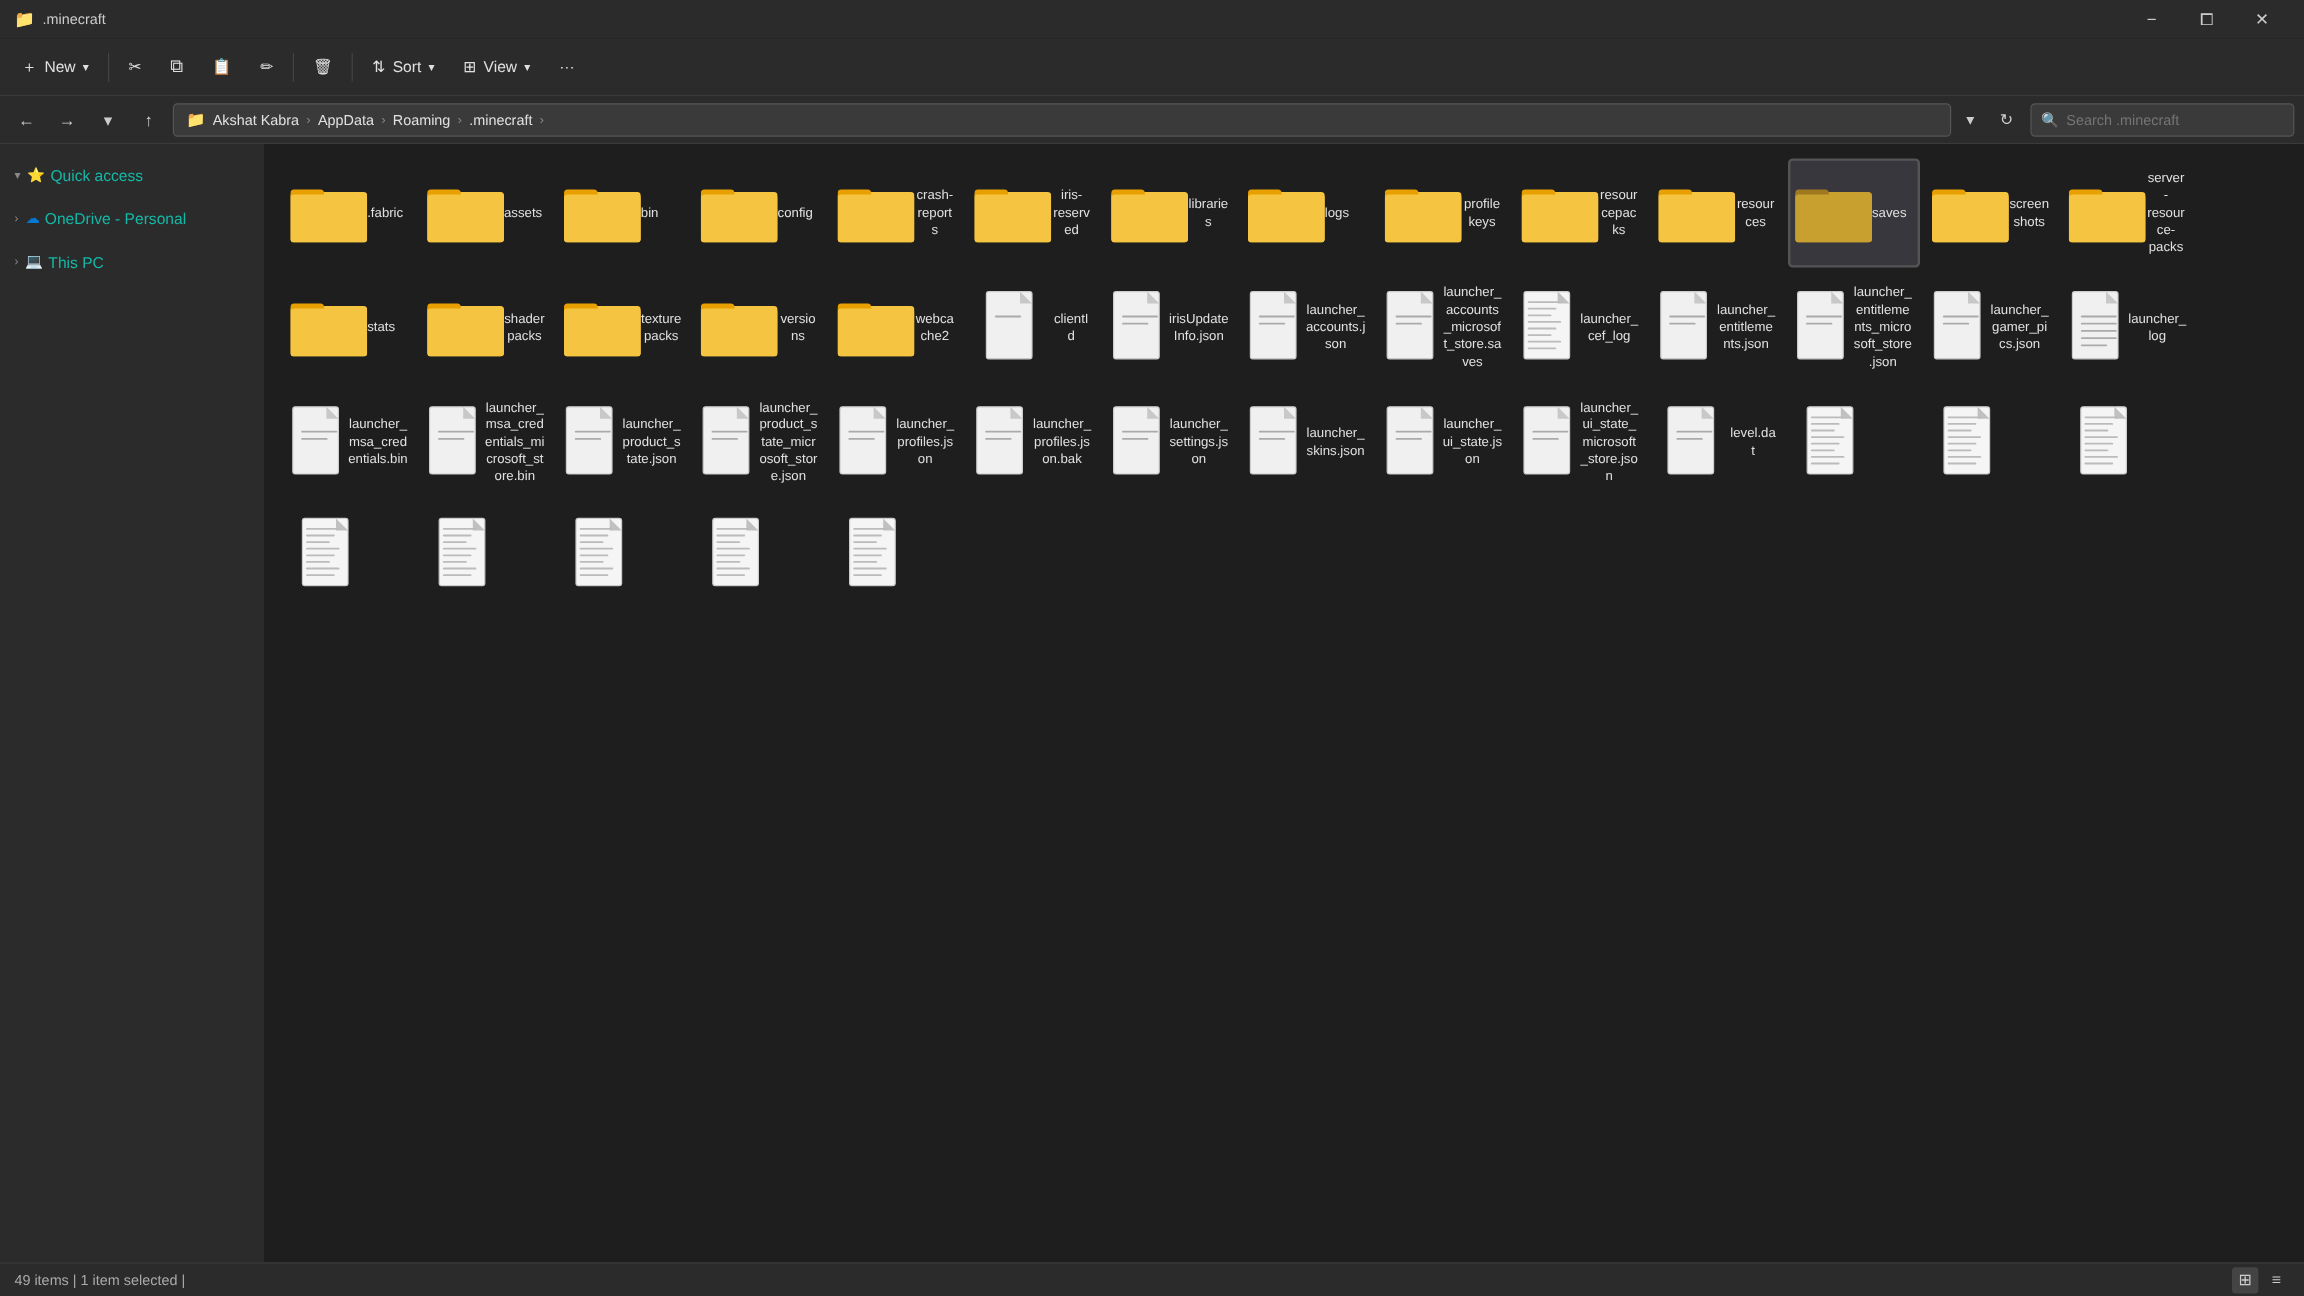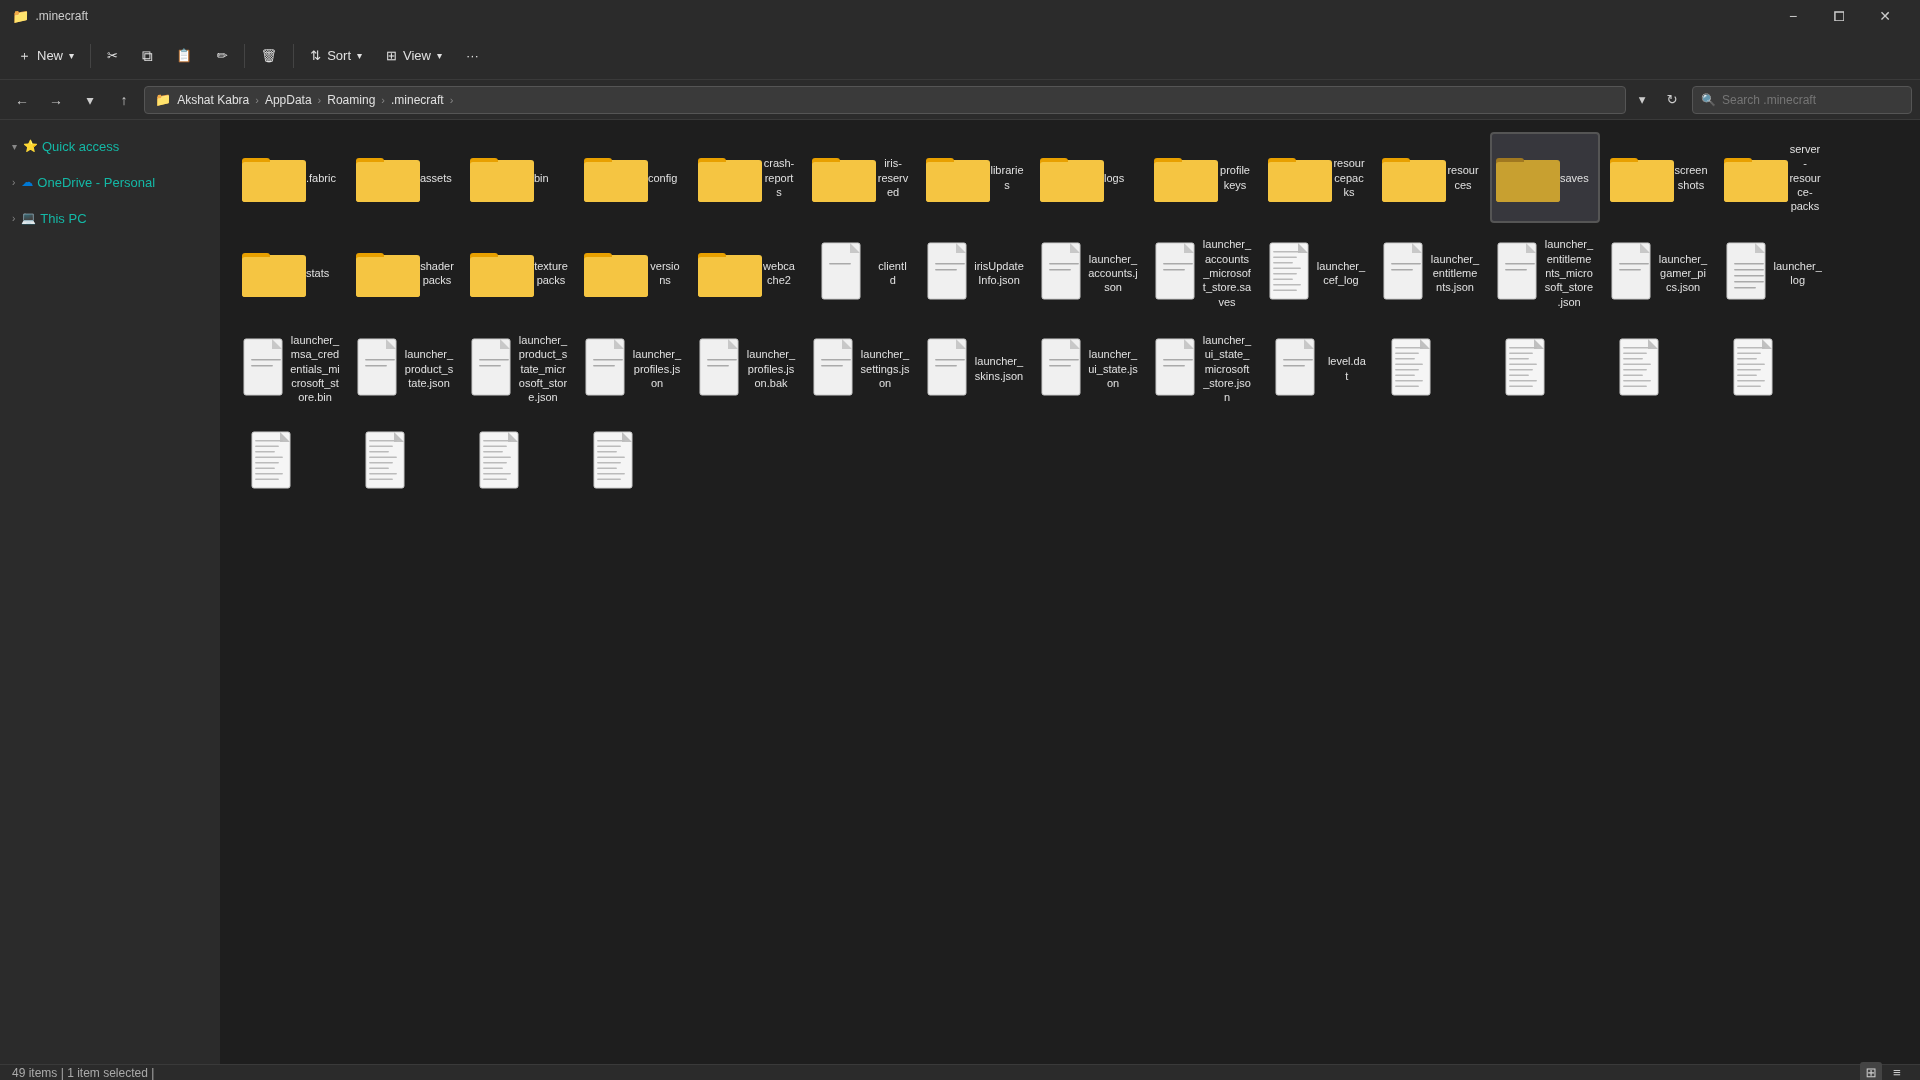--- a/index.html
+++ b/index.html
@@ -239,21 +239,21 @@
       font-size: 11px;
       color: #e0e0e0;
       text-align: center;
       word-break: break-word;
       max-width: 100px;
       line-height: 1.3;
     }
 
     
     .status-bar {
-      height: 16px;
+      height: 28px;
       background: #2b2b2b;
       border-top: 1px solid #3a3a3a;
       display: flex;
       align-items: center;
       padding: 0 12px;
       justify-content: space-between;
       flex-shrink: 0;
     }
     .status-left {
       font-size: 12px;
@@ -702,20 +702,32 @@
         <div class="file-item">
           <div class="file-icon">
             <svg viewBox="0 0 48 60" width="48" height="60" xmlns="http://www.w3.org/2000/svg">
     <rect x="2" y="2" width="38" height="56" rx="2" fill="#f0f0f0" stroke="#ccc" stroke-width="1"></rect>
     <polygon points="30,2 40,12 30,12" fill="#c8c8c8"></polygon>
     <polygon points="30,2 40,12 30,2" fill="#e0e0e0"></polygon>
     <rect x="9" y="22" width="30" height="1.5" rx="1" fill="#aaa"></rect>
               <rect x="9" y="28" width="22" height="1.5" rx="1" fill="#aaa"></rect>
   </svg>
           </div>
+          <div class="file-label">launcher_msa_credentials.bin</div>
+        </div>
+        <div class="file-item">
+          <div class="file-icon">
+            <svg viewBox="0 0 48 60" width="48" height="60" xmlns="http://www.w3.org/2000/svg">
+    <rect x="2" y="2" width="38" height="56" rx="2" fill="#f0f0f0" stroke="#ccc" stroke-width="1"></rect>
+    <polygon points="30,2 40,12 30,12" fill="#c8c8c8"></polygon>
+    <polygon points="30,2 40,12 30,2" fill="#e0e0e0"></polygon>
+    <rect x="9" y="22" width="30" height="1.5" rx="1" fill="#aaa"></rect>
+              <rect x="9" y="28" width="22" height="1.5" rx="1" fill="#aaa"></rect>
+  </svg>
+          </div>
           <div class="file-label">launcher_msa_credentials_microsoft_store.bin</div>
         </div>
         <div class="file-item">
           <div class="file-icon">
             <svg viewBox="0 0 48 60" width="48" height="60" xmlns="http://www.w3.org/2000/svg">
     <rect x="2" y="2" width="38" height="56" rx="2" fill="#f0f0f0" stroke="#ccc" stroke-width="1"></rect>
     <polygon points="30,2 40,12 30,12" fill="#c8c8c8"></polygon>
     <polygon points="30,2 40,12 30,2" fill="#e0e0e0"></polygon>
     <rect x="9" y="22" width="30" height="1.5" rx="1" fill="#aaa"></rect>
               <rect x="9" y="28" width="22" height="1.5" rx="1" fill="#aaa"></rect>

